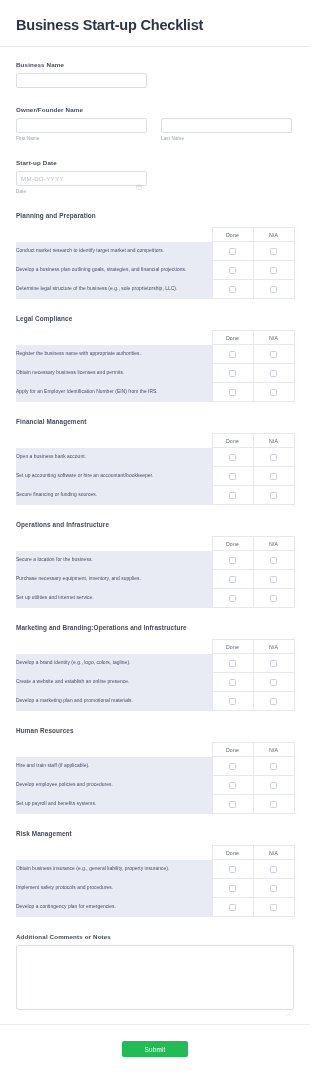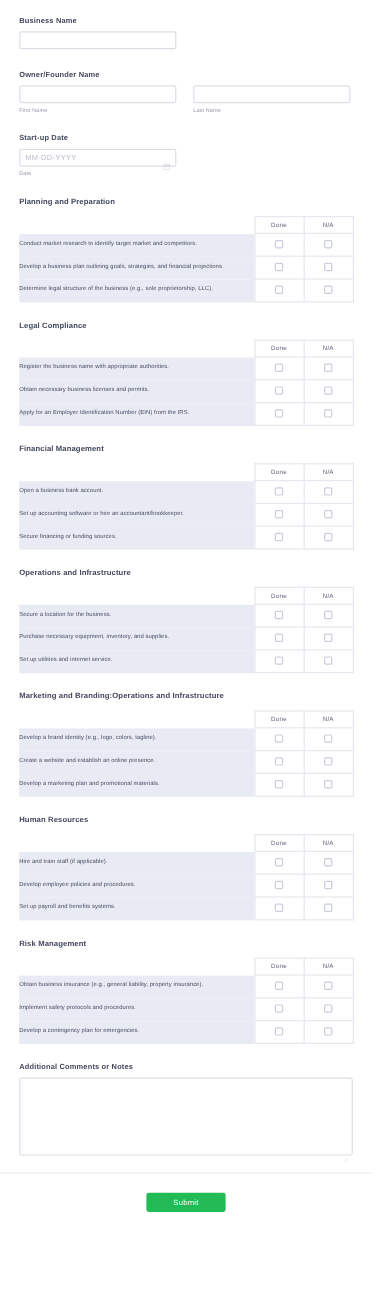--- a/index.html
+++ b/index.html
@@ -168,20 +168,23 @@
     cursor: pointer;
     letter-spacing: 0.2px;
     font-family: "Liberation Sans", sans-serif;
   }
 </style>
 </head>
 <body>
 
 <div class="form-page">
 
+  <div class="form-header">
+    <h1 class="form-title">Business Start-up Checklist</h1>
+  </div>
 
   <div class="form-body">
 
     <div class="field-block">
       <div class="field-label">Business Name</div>
       <input class="text-input" type="text" placeholder="" style="">
     </div>
 
     <div class="field-block">
       <div class="field-label">Owner/Founder Name</div>

